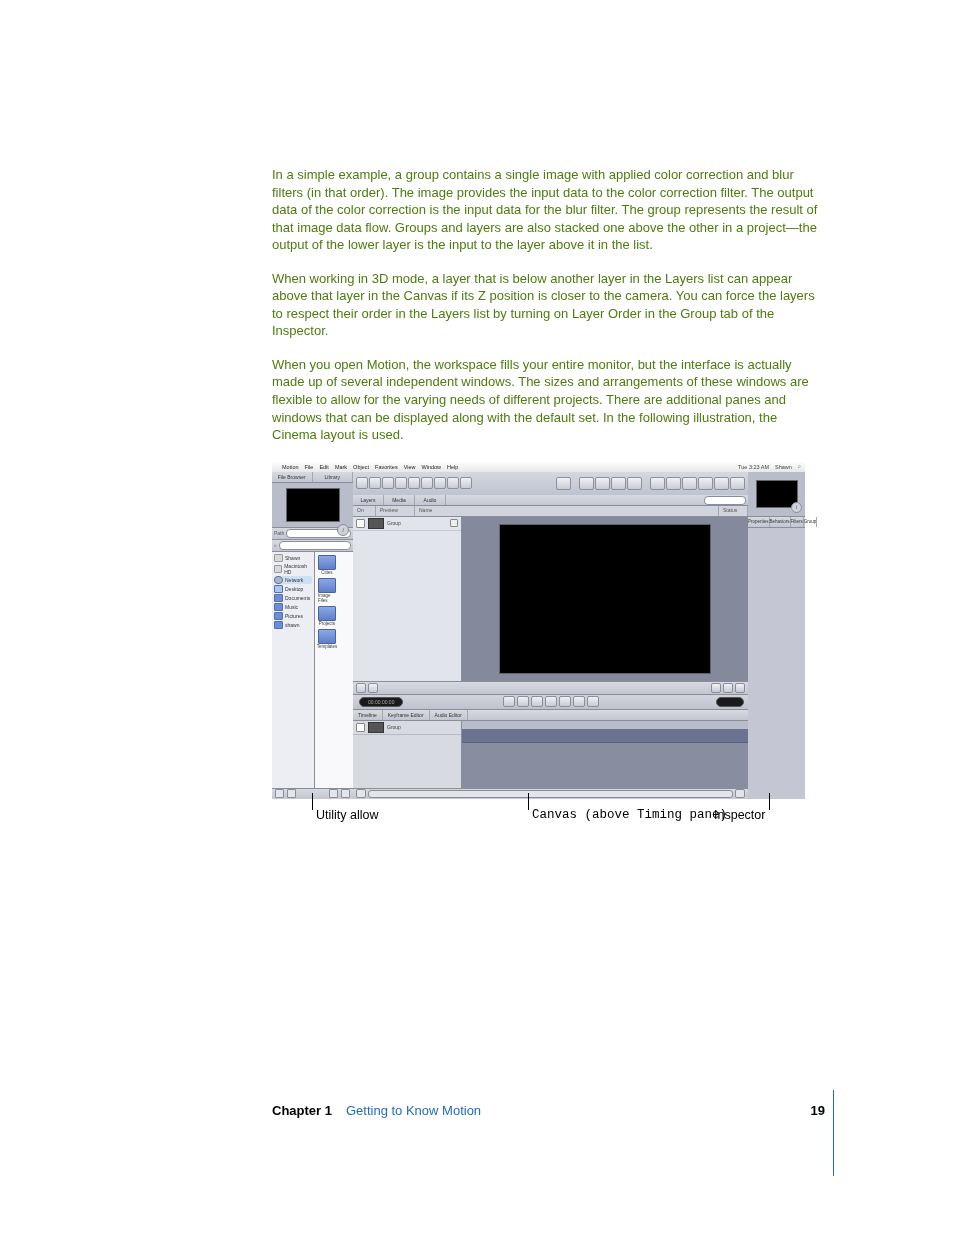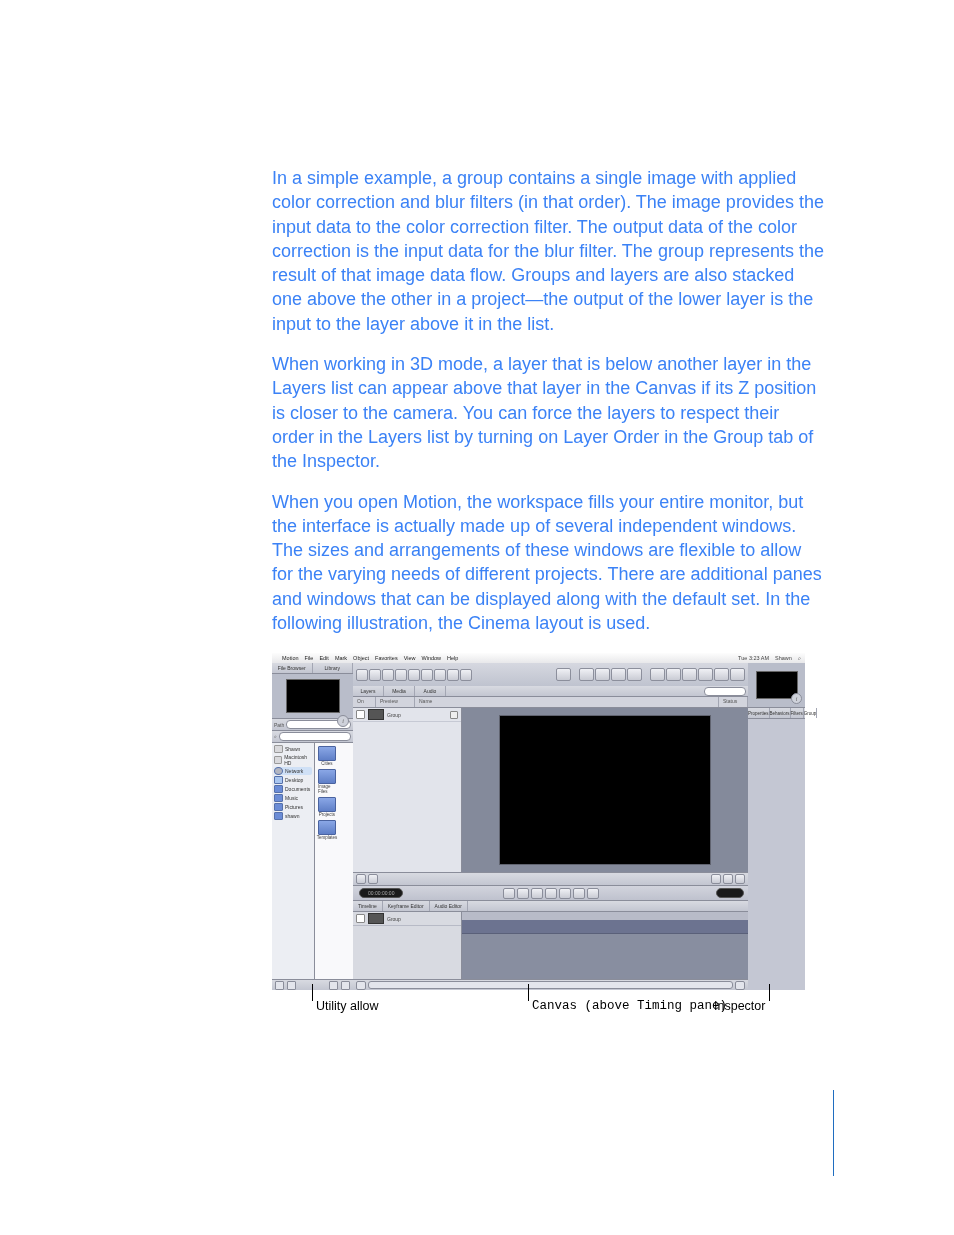--- a/index.html
+++ b/index.html
@@ -13,24 +13,24 @@
     width: 954px;
     height: 1235px;
     position: relative;
     box-sizing: border-box;
     padding: 166px 130px 0 272px;
   }
   .content {
     width: 553px;
   }
   p.body {
-    font-size: 18px;
+    font-size: 13px;
     line-height: 1.35;
     margin: 0 0 16px 0;
-    color: #3b82f6;
+    color: #4d7c0f;
   }
   h2.section {
     font-size: 22px;
     font-weight: 400;
     color: #1f6dc0;
     margin: 28px 0 4px 0;
     letter-spacing: 0.2px;
   }
 
   
@@ -630,15 +630,20 @@
 
         <div class="line" style="left:256px;"></div>
         <span class="lbl" style="left:260px;font-family:Liberation Mono, monospace;">Canvas (above Timing pane)</span>
 
         <div class="line" style="left:497px;"></div>
         <span class="lbl" style="left:442px;">Inspector</span>
       </div>
     </div>
   </div>
 
+  <div class="footer">
+    <span class="chapter-label">Chapter 1</span>
+    <span class="chapter-title">Getting to Know Motion</span>
+    <span class="pnum">19</span>
+  </div>
   <div class="vrule"></div>
 
 </div>
 
 </body></html>

